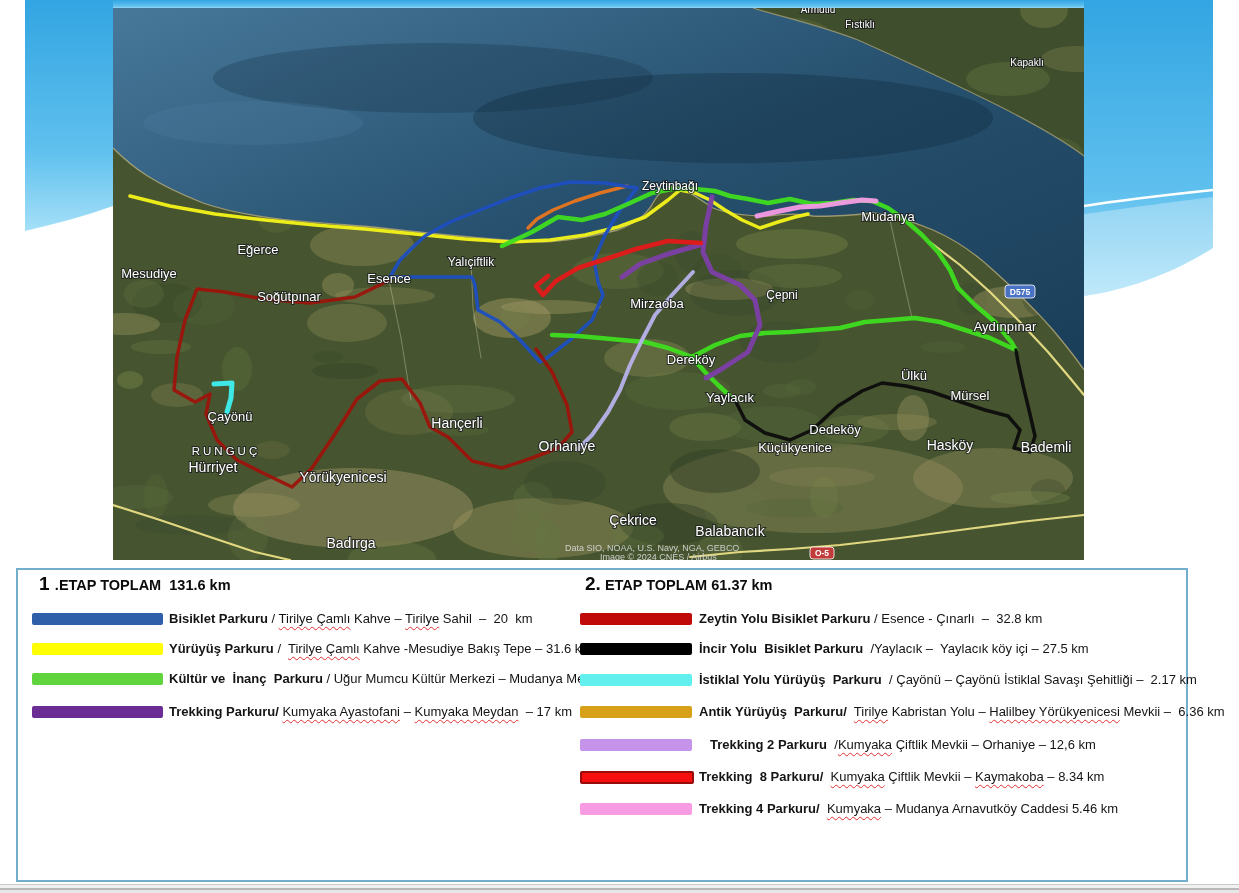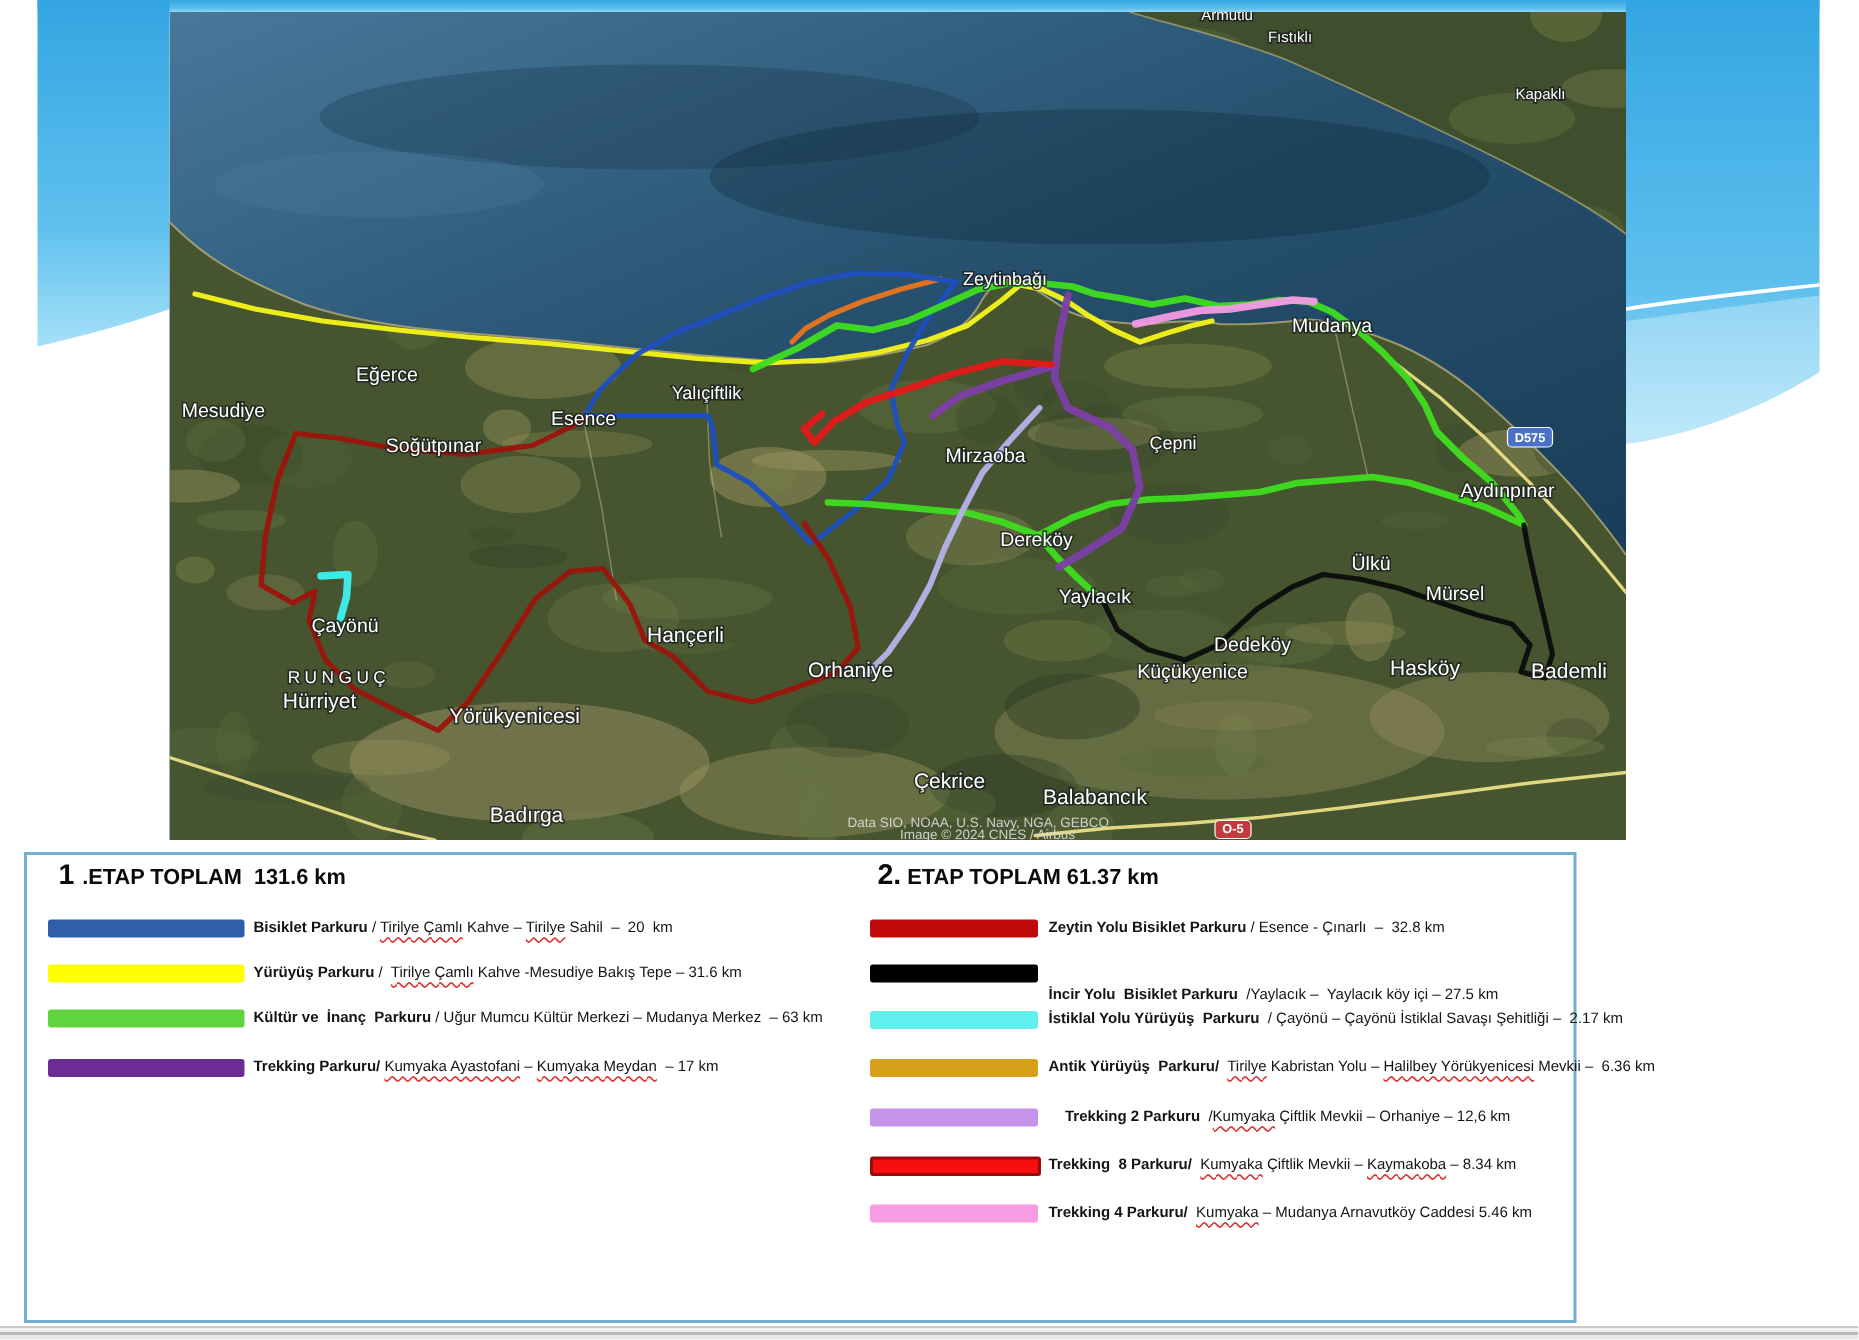--- a/index.html
+++ b/index.html
@@ -4,26 +4,26 @@
 <style>
   html,body{margin:0;padding:0;width:1239px;height:893px;overflow:hidden;background:#ffffff;
             font-family:"Liberation Sans",sans-serif;}
   #slide{position:relative;width:1239px;height:893px;background:#fff;}
   #decor{position:absolute;left:0;top:0;z-index:0;}
   #map-wrap{position:absolute;left:113px;top:8px;width:971px;height:552px;z-index:1;}
   #map-svg{display:block;}
   .mlbl{fill:#ffffff;paint-order:stroke;stroke:rgba(25,28,30,0.78);stroke-width:2.1px;
         font-family:"Liberation Sans",sans-serif;}
   .mattr{fill:#d9d9d9;opacity:.92;font-family:"Liberation Sans",sans-serif;}
-  #legend-box{position:absolute;left:16px;top:568px;width:1035px;height:314px;background:#fff;
+  #legend-box{position:absolute;left:16px;top:568px;width:1172px;height:314px;background:#fff;
               border:2px solid #74aecd;box-sizing:border-box;z-index:2;}
   .ltitle{position:absolute;white-space:pre;color:#0b0b0b;font-weight:bold;}
   .ltitle .big{font-size:19px;}
   .ltitle .small{font-size:14.5px;}
-  .lrow{position:absolute;white-space:pre;font-size:10px;color:#141414;line-height:15px;}
+  .lrow{position:absolute;white-space:pre;font-size:13px;color:#141414;line-height:15px;}
   .lrow .nm{font-weight:bold;}
   .lbar{position:absolute;height:12px;border-radius:2px;}
   .wv{text-decoration-line:underline;text-decoration-style:wavy;text-decoration-color:#e03030;
       text-decoration-thickness:1px;text-underline-offset:2.5px;}
   #bottom-bar{position:absolute;left:0;top:884px;width:1239px;height:9px;z-index:3;
       background:linear-gradient(to bottom,#c9c9c9 0 1px,#f1f1f1 1px 4px,#b9b9b9 4px 6px,#e7e7e7 6px 9px);}
 </style>
 </head>
 <body>
 
@@ -237,21 +237,21 @@
         <div class="lrow" style="left: 151px; top: 71px;"><span class="nm">Yürüyüş Parkuru</span><span><span> /  </span><span class="wv">Tirilye Çamlı</span><span> Kahve -Mesudiye Bakış Tepe – 31.6 km</span></span></div>
         <div class="lbar" style="left: 14px; top: 103px; width: 131px; background: rgb(95, 212, 60);"></div>
         <div class="lrow" style="left: 151px; top: 101px;"><span class="nm">Kültür ve  İnanç  Parkuru</span><span> / Uğur Mumcu Kültür Merkezi – Mudanya Merkez  – 63 km</span></div>
         <div class="lbar" style="left: 14px; top: 136px; width: 131px; background: rgb(107, 45, 147);"></div>
         <div class="lrow" style="left: 151px; top: 134px;"><span class="nm">Trekking Parkuru/</span><span><span> </span><span class="wv">Kumyaka Ayastofani</span><span> – </span><span class="wv">Kumyaka Meydan</span><span>  – 17 km</span></span></div>
       </div>
     <div id="lcol2">
         <div class="lbar" style="left: 562px; top: 43px; width: 112px; background: rgb(192, 10, 10);"></div>
         <div class="lrow" style="left: 681px; top: 41px;"><span class="nm">Zeytin Yolu Bisiklet Parkuru</span><span> / Esence - Çınarlı  –  32.8 km</span></div>
         <div class="lbar" style="left: 562px; top: 73px; width: 112px; background: rgb(0, 0, 0);"></div>
-        <div class="lrow" style="left: 681px; top: 86px;"><span class="nm">İncir Yolu  Bisiklet Parkuru</span><span>  /Yaylacık –  Yaylacık köy içi – 27.5 km</span></div>
+        <div class="lrow" style="left: 681px; top: 71px;"><span class="nm">İncir Yolu  Bisiklet Parkuru</span><span>  /Yaylacık –  Yaylacık köy içi – 27.5 km</span></div>
         <div class="lbar" style="left: 562px; top: 104px; width: 112px; background: rgb(98, 240, 238);"></div>
         <div class="lrow" style="left: 681px; top: 102px;"><span class="nm">İstiklal Yolu Yürüyüş  Parkuru</span><span>  / Çayönü – Çayönü İstiklal Savaşı Şehitliği –  2.17 km</span></div>
         <div class="lbar" style="left: 562px; top: 136px; width: 112px; background: rgb(214, 160, 24);"></div>
         <div class="lrow" style="left: 681px; top: 134px;"><span class="nm">Antik Yürüyüş  Parkuru/</span><span><span>  </span><span class="wv">Tirilye</span><span> Kabristan Yolu – </span><span class="wv">Halilbey Yörükyenicesi</span><span> Mevkii –  6.36 km</span></span></div>
         <div class="lbar" style="left: 562px; top: 169px; width: 112px; background: rgb(198, 147, 234);"></div>
         <div class="lrow" style="left: 681px; top: 167px; margin-left: 11px;"><span class="nm">Trekking 2 Parkuru</span><span><span>  /</span><span class="wv">Kumyaka</span><span> Çiftlik Mevkii – Orhaniye – 12,6 km</span></span></div>
         <div class="lbar" style="left: 562px; top: 201px; width: 114px; background: rgb(245, 15, 15); border: 2px solid rgb(154, 11, 11); height: 13px; box-sizing: border-box;"></div>
         <div class="lrow" style="left: 681px; top: 199px;"><span class="nm">Trekking  8 Parkuru/</span><span><span>  </span><span class="wv">Kumyaka</span><span> Çiftlik Mevkii – </span><span class="wv">Kaymakoba</span><span> – 8.34 km</span></span></div>
         <div class="lbar" style="left: 562px; top: 233px; width: 112px; background: rgb(247, 156, 226);"></div>
         <div class="lrow" style="left: 681px; top: 231px;"><span class="nm">Trekking 4 Parkuru/</span><span><span>  </span><span class="wv">Kumyaka</span><span> – Mudanya Arnavutköy Caddesi 5.46 km</span></span></div>

